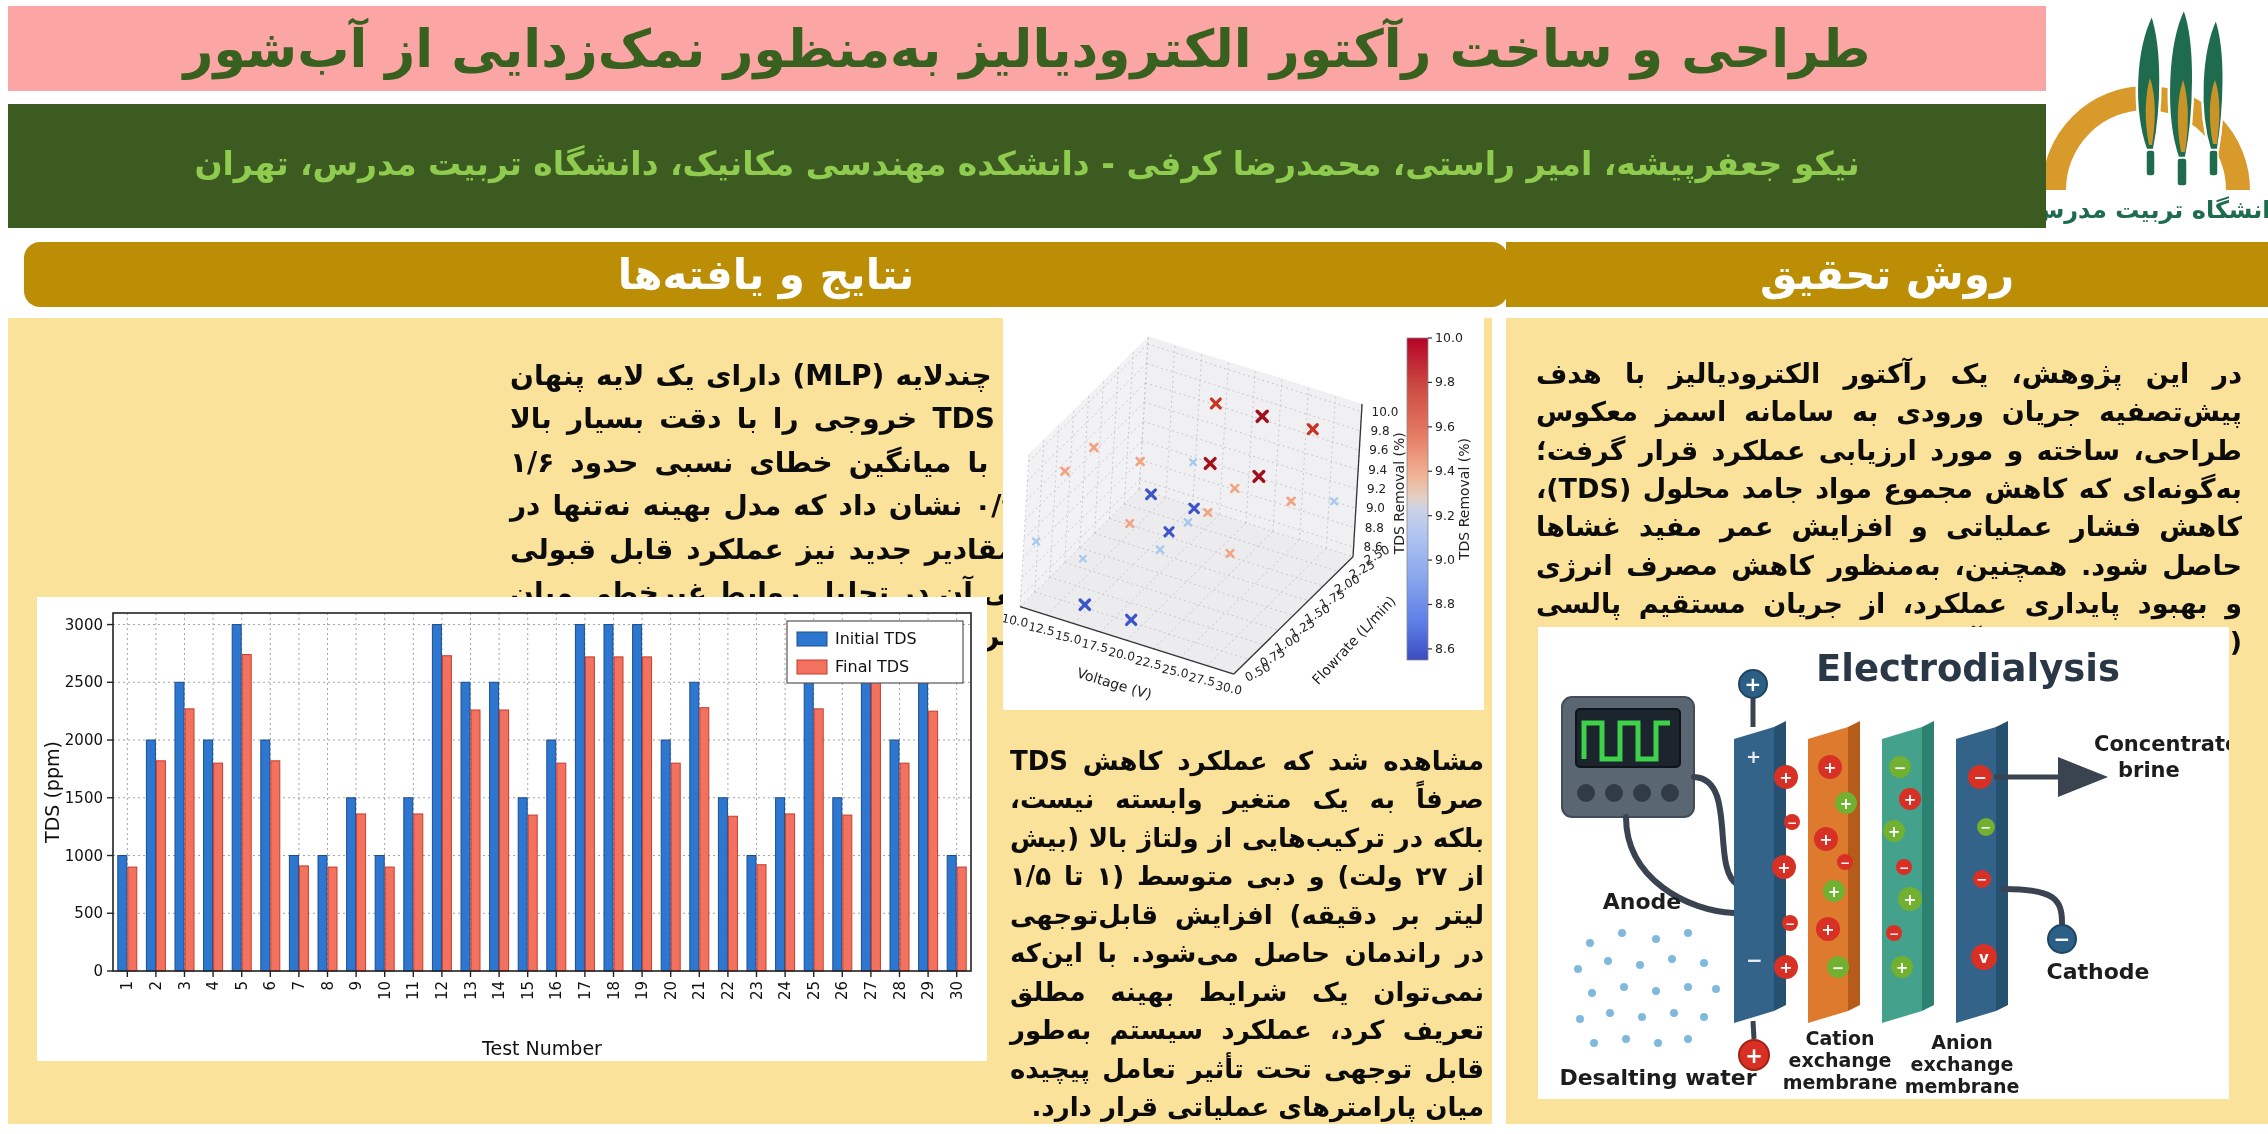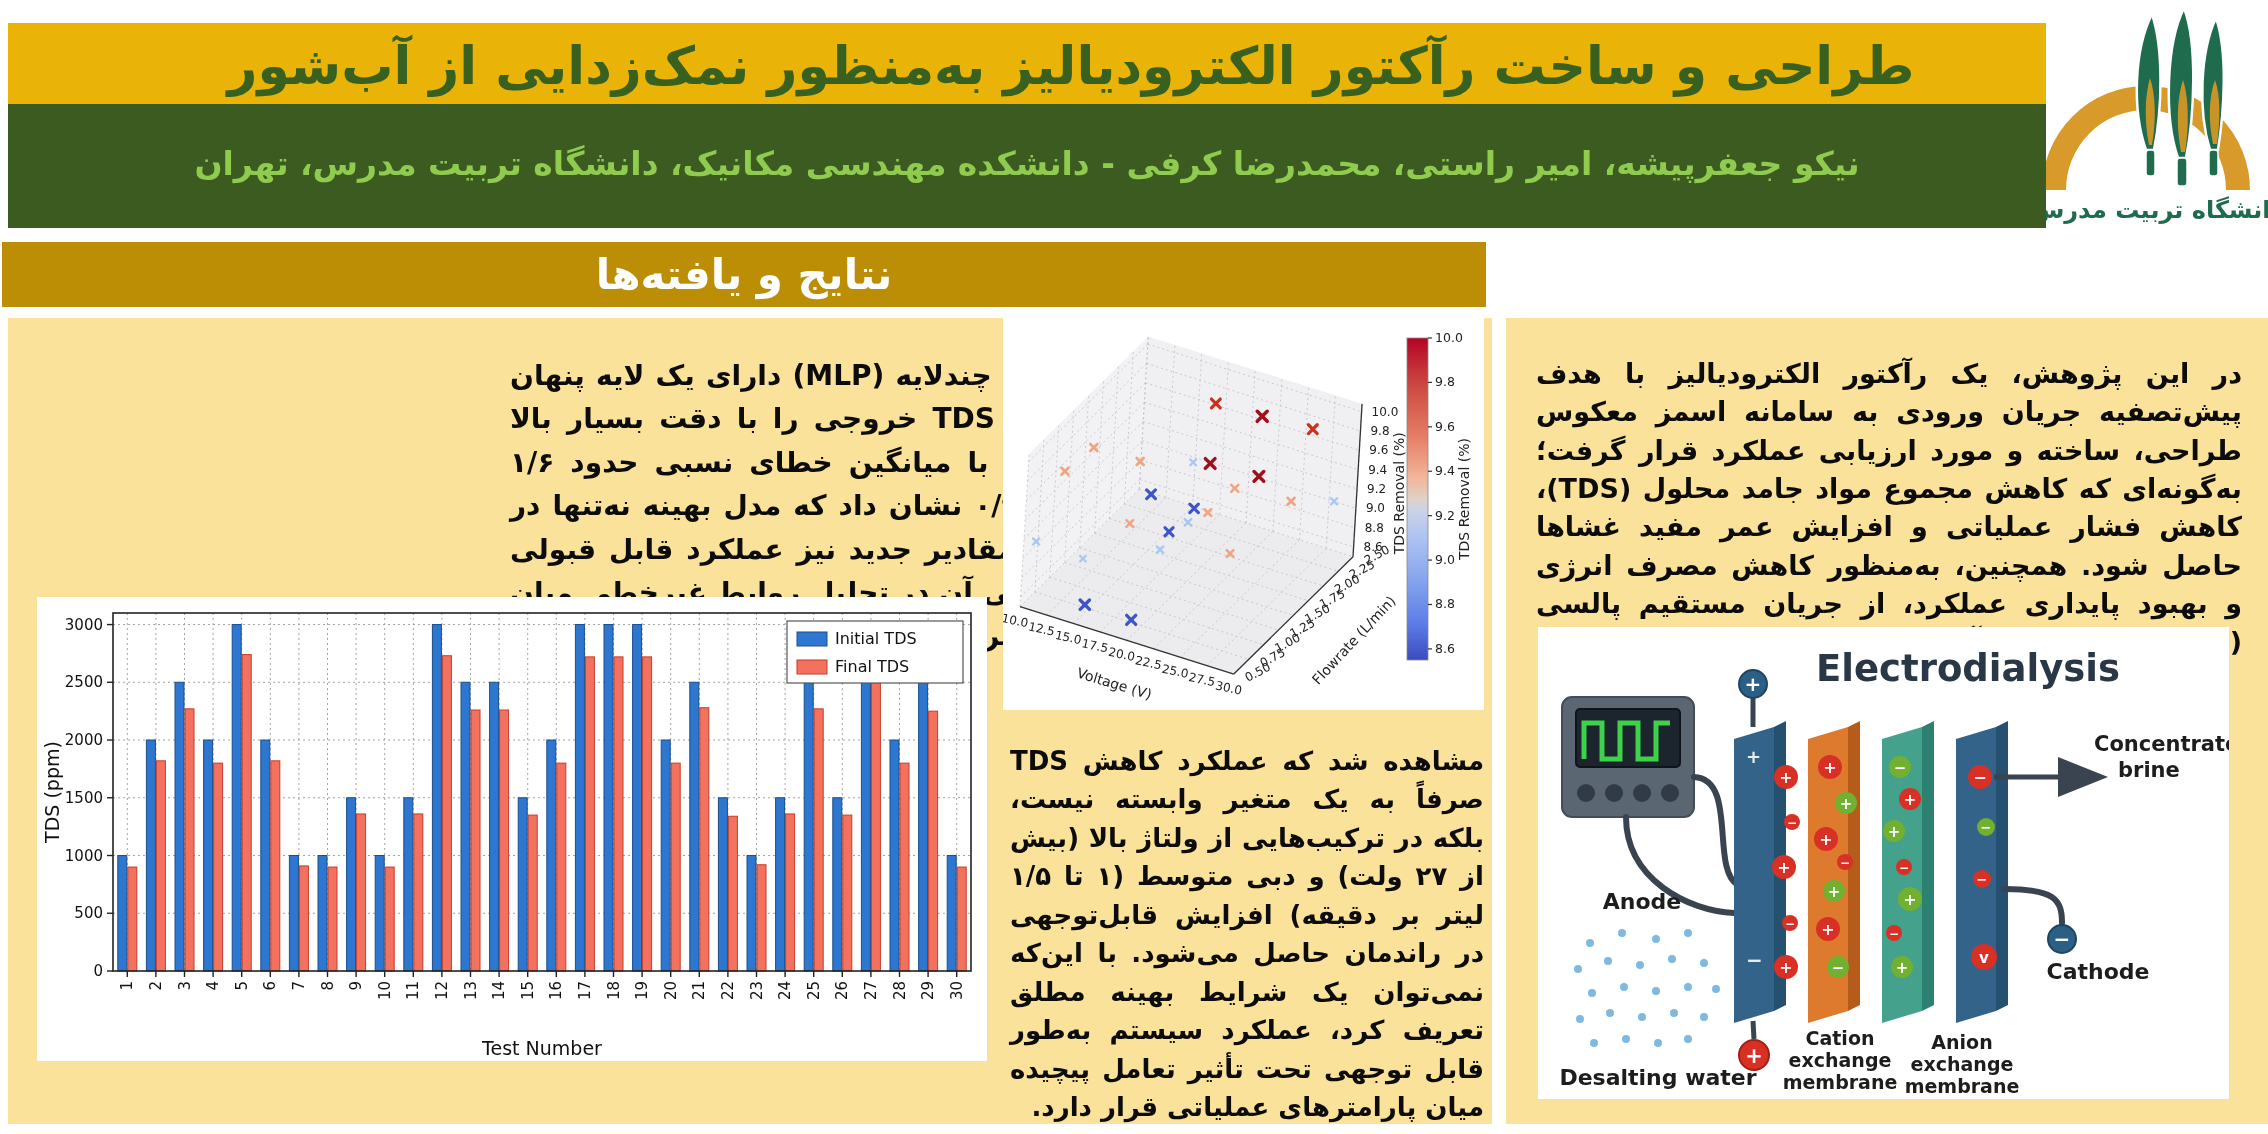--- a/index.html
+++ b/index.html
@@ -1,28 +1,28 @@
 <!DOCTYPE html>
 <html lang="fa"><head>
 <meta charset="utf-8">
 <style>
   html,body{margin:0;padding:0;background:#ffffff;}
   body{font-family:"DejaVu Sans","Liberation Sans",sans-serif;}
   #poster{position:relative;width:2268px;height:1134px;background:#fff;overflow:hidden;}
   .band{position:absolute;left:8px;width:2038px;}
-  #title-band{top:23px;height:85px;background:#eab308;display:flex;align-items:center;justify-content:center;padding-left:44px;}
+  #title-band{top:6px;height:85px;background:#fca5a5;display:flex;align-items:center;justify-content:center;}
   #title-band h1{margin:0;font-size:52px;font-weight:bold;color:#38601E;}
   #authors-band{top:104px;height:124px;background:#3C5B20;display:flex;flex-direction:column;align-items:center;justify-content:center;gap:6px;}
   .authors-line{color:#8FCB4F;font-weight:bold;font-size:33px;}
   .contact-line{color:#8FCB4F;font-weight:bold;font-size:29px;display:flex;gap:70px;align-items:baseline;}
   .contact-line .email{font-family:"Liberation Serif","DejaVu Serif",serif;font-size:37px;font-weight:bold;color:#93CE58;}
   #logo-box{position:absolute;left:2046px;top:0;width:222px;height:232px;background:#fff;text-align:center;}
   .section-header{position:absolute;top:242px;height:65px;background:#BC8E06;display:flex;align-items:center;justify-content:center;}
   .section-header span{color:#ffffff;font-weight:bold;font-size:42px;}
-  #results-header{left:2px;width:1484px;}
+  #results-header{left:24px;width:1484px;border-radius:16px;}
   #method-header{left:1506px;width:762px;}
   .panel{position:absolute;top:318px;height:806px;background:#FAE29B;}
   #results-panel{left:8px;width:1484px;}
   #method-panel{left:1506px;width:762px;}
   .fa-par{direction:rtl;text-align:justify;color:#0c0c0c;font-weight:bold;position:absolute;}
   #results-par{right:22px;top:8px;width:960px;font-size:28px;line-height:1.55;}
   #method-par{right:26px;top:10px;width:706px;font-size:27px;line-height:1.42;}
   #discussion-par{left:1002px;top:398px;width:474px;font-size:26px;line-height:1.48;}
   .white-box{position:absolute;background:#ffffff;}
   #plot3d-box{left:995px;top:0px;width:481px;height:392px;}
@@ -58,20 +58,23 @@
         <rect x="100" y="150" width="9" height="26" rx="3" fill="#1E6B4E" stroke="#fff" stroke-width="1.5"></rect>
         <rect x="131" y="158" width="10" height="28" rx="3" fill="#1E6B4E" stroke="#fff" stroke-width="1.5"></rect>
         <rect x="163" y="150" width="9" height="26" rx="3" fill="#1E6B4E" stroke="#fff" stroke-width="1.5"></rect>
       </g>
       <text x="111" y="218" text-anchor="middle" font-size="24" font-weight="bold" fill="#1E6B4E">دانشگاه تربیت مدرس</text>
     </svg>
   </div>
 
   <div id="results-header" class="section-header">
     <span>نتایج و یافته‌ها</span>
+  </div>
+  <div id="method-header" class="section-header">
+    <span>روش تحقیق</span>
   </div>
 
   <div id="results-panel" class="panel">
     <p id="results-par" class="fa-par">مدل بهینه شبکه عصبی پرسپترون چندلایه (MLP) دارای یک لایه پنهان با ۵ نورون بود و توانست مقدار TDS خروجی را با دقت بسیار بالا پیش‌بینی کند. عملکرد مدل بهینه با میانگین خطای نسبی حدود ۱/۶ درصد و ضریب تعیین بالاتر از ۰/۹۹۸ نشان داد که مدل بهینه نه‌تنها در تخمین داده‌ها، بلکه در پیش‌بینی مقادیر جدید نیز عملکرد قابل قبولی دارد. دقت بالای مدل، بیانگر توانایی آن در تحلیل روابط غیرخطی میان پارامترهای عملیاتی در سامانه الکترودیالیز است.</p>
 
     <div id="plot3d-box" class="white-box">
       <svg id="plot3d" width="481" height="392" viewBox="0 0 481 392">
           <rect x="0" y="0" width="481" height="392" fill="#ffffff"></rect>
           <polygon points="17.028,288.6 136.224,171.21 145.266814,18.39239999999999 26.070814,135.7824" fill="#F2F2F5"></polygon>
           <polygon points="136.224,171.21 350.02,238.68000000000004 359.062814,85.86240000000004 145.266814,18.39239999999999" fill="#F0F0F3"></polygon>

